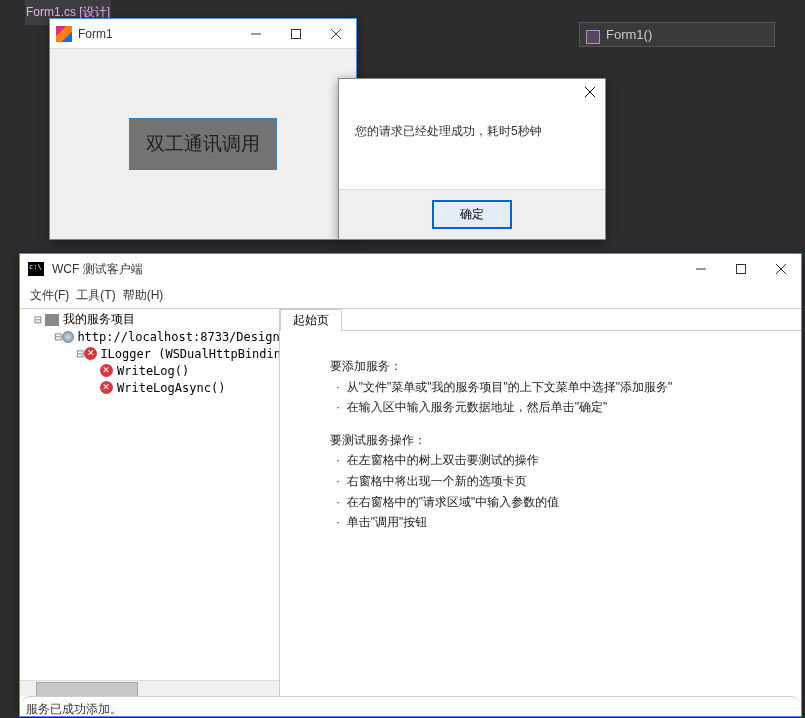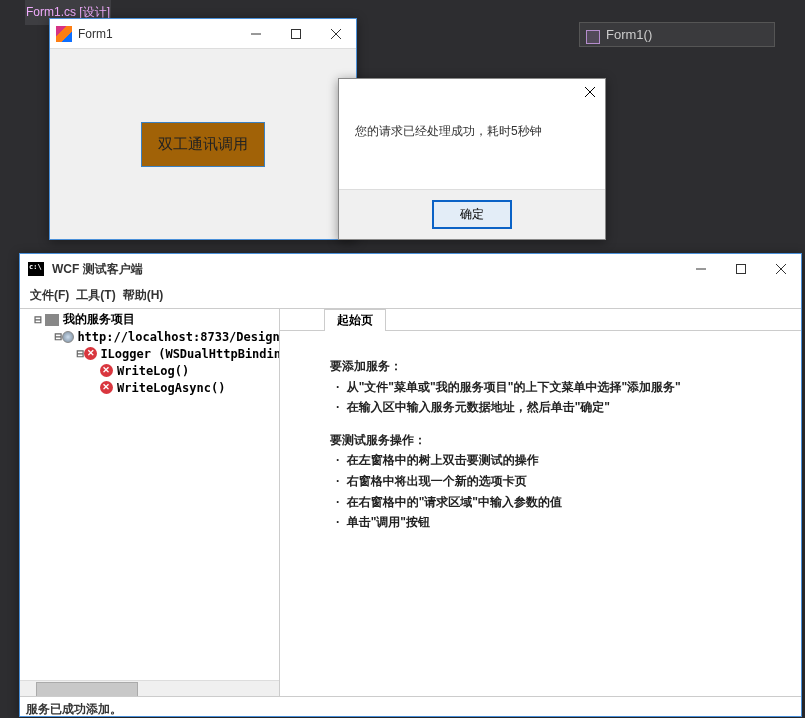--- a/index.html
+++ b/index.html
@@ -19,21 +19,21 @@
       width: 308px; height: 222px;
       background: #f0f0f0; border: 1px solid #4a90d9;
       box-shadow: 0 2px 10px rgba(0,0,0,.4);
     }
     .titlebar { height: 30px; display: flex; align-items: center; background: #fff; border-bottom: 1px solid #ddd; }
     .titlebar-icon { width: 16px; height: 16px; margin: 0 6px; background: linear-gradient(135deg,#d63384 33%,#fd7e14 33% 66%,#0d6efd 66%); }
     .titlebar-title { flex: 1; font-size: 12px; color: #333; }
     .win-controls { display: flex; }
     .win-btn { width: 40px; height: 28px; display: flex; align-items: center; justify-content: center; color: #555; font-size: 13px; }
     .form1-body { height: calc(100% - 30px); display: flex; align-items: center; justify-content: center; }
-    .duplex-btn { padding: 12px 16px; border: 1px solid #3a80c2; background: #a16207; color: #222; font-size: 15px; }
+    .duplex-btn { padding: 12px 16px; border: 1px solid #3a80c2; background: #737373; color: #222; font-size: 19px; }
 
     
     .msgbox {
       position: absolute; left: 338px; top: 78px;
       width: 268px; height: 162px;
       background: #fff; border: 1px solid #888;
       box-shadow: 0 2px 10px rgba(0,0,0,.4);
       display: flex; flex-direction: column;
     }
     .msgbox-top { height: 26px; display: flex; justify-content: flex-end; align-items: center; padding-right: 10px; }
@@ -41,21 +41,21 @@
     .msg-body { flex: 1; padding: 18px 16px 10px; font-size: 12px; color: #333; }
     .msg-footer { background: #f0f0f0; padding: 10px; display: flex; justify-content: center; border-top: 1px solid #ddd; }
     .ok-btn { padding: 4px 26px; border: 2px solid #0a62c6; background: #e3edf7; font-size: 12px; }
 
     
     .wcf-window {
       position: absolute; left: 19px; top: 253px;
       width: 783px; height: 464px;
       background: #fff; border: 1px solid #4a90d9;
       box-shadow: 0 2px 10px rgba(0,0,0,.4);
-      display: flex; flex-direction: column; font-weight: bold;
+      display: flex; flex-direction: column;
     }
     .wcf-titlebar { height: 30px; display: flex; align-items: center; background: #fff; }
     .wcf-icon { width: 16px; height: 14px; margin: 0 8px; background: #000; position: relative; }
     .wcf-icon::after { content: "c:\\"; position: absolute; color: #fff; font-size: 7px; top: 1px; left: 1px; font-family: monospace; }
     .wcf-title { flex: 1; font-size: 12px; color: #333; }
     .menubar { height: 24px; display: flex; gap: 7px; padding: 0 10px; font-size: 12px; color: #333; align-items: center; border-bottom: 1px solid transparent; }
     .menu-item { cursor: pointer; }
     .wcf-body { flex: 1; display: flex; border-top: 1px solid #ccc; overflow: hidden; }
     
     .tree-pane { width: 260px; border-right: 1px solid #ccc; overflow: auto; font-size: 12px; padding: 2px 0; position: relative; }
@@ -70,28 +70,28 @@
     .icon-error { width: 13px; height: 13px; border-radius: 50%; background: #d9363e; color: #fff; font-size: 9px; line-height: 13px; text-align: center; }
     .icon-doc { width: 10px; height: 12px; border: 1px solid #999; background: #fff; position: relative; }
     .mono { font-family: Consolas, monospace; font-size: 12px; }
     .indent1 { padding-left: 12px; }
     .indent2 { padding-left: 34px; }
     .indent3 { padding-left: 56px; }
     .indent4 { padding-left: 78px; }
 
     .content-pane { flex: 1; display: flex; flex-direction: column; }
     .tab-strip { height: 22px; border-bottom: 1px solid #ccc; display: flex; }
-    .tab { padding: 2px 12px; font-size: 12px; border: 1px solid #ccc; border-bottom: none; background: #fff; margin-bottom: -1px; margin-left: 44px; }
+    .tab { padding: 2px 12px; font-size: 12px; border: 1px solid #ccc; border-bottom: none; background: #fff; margin-bottom: -1px; }
     .content-body { flex: 1; padding: 26px 20px 20px 50px; font-size: 12px; color: #222; line-height: 1.55; overflow: auto; }
     .content-body p { margin-bottom: 2px; }
     .section-head { margin-top: 0; }
     .section-gap { height: 12px; }
     .bullet { padding-left: 6px; }
     
-    .statusbar { height: 20px; border-top: 1px solid #ccc; font-size: 12px; padding: 4px 6px; color: #333; }
+    .statusbar { height: 20px; border-top: 1px solid #ccc; font-size: 12px; padding: 4px 6px; color: #333; border-radius: 10px; }
   </style>
 </head>
 <body>
 
 <div class="ide-bg">
   <div class="ide-tab"><span>Form1.cs [设计]</span></div>
   <div class="ide-combo"><span>Form1()</span></div>
   <div class="ide-left"></div>
   <div class="watermark">https://blog.csdn.net/qq_33022911</div>
 </div>

